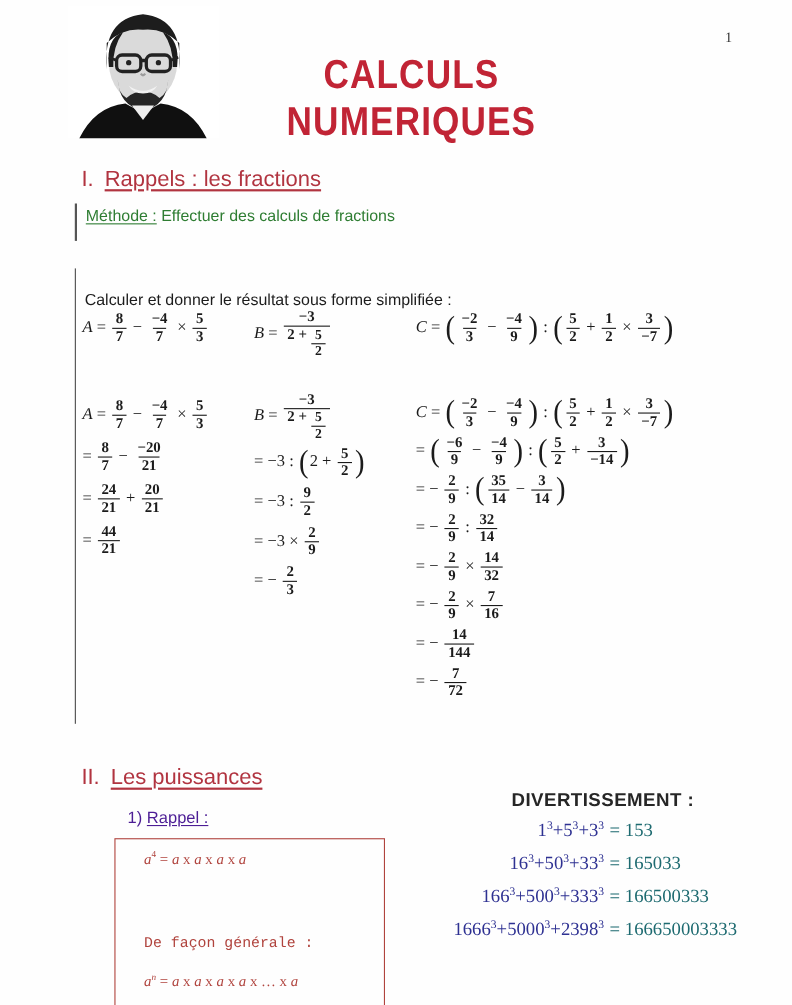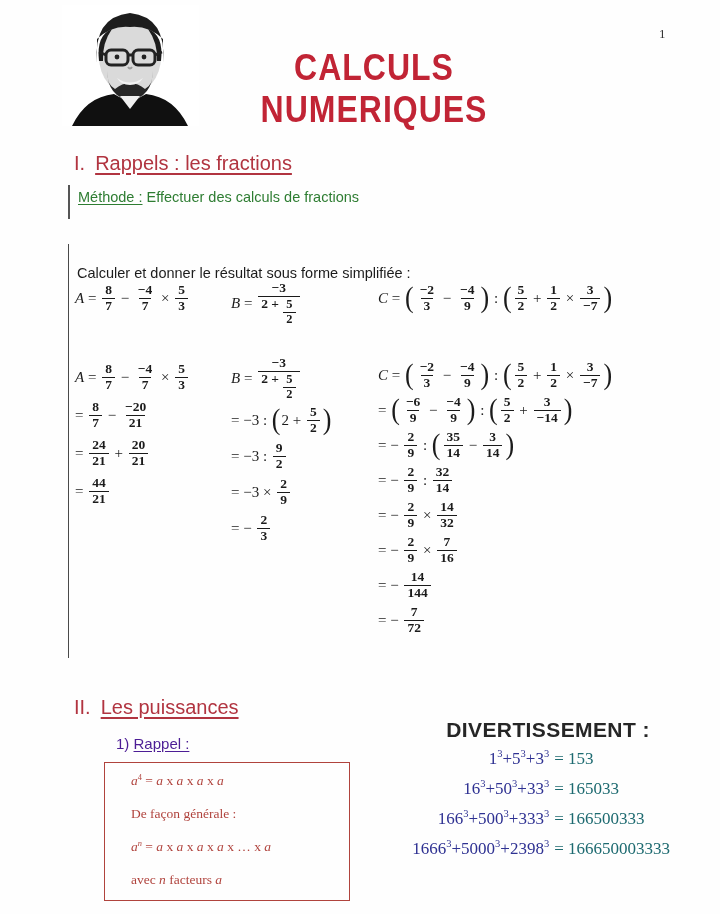--- a/index.html
+++ b/index.html
@@ -47,25 +47,25 @@
   .bigp{display:inline-block;font-size:26px;font-weight:400;line-height:0.85;
         transform:scaleY(1.12);margin:0 1px;}
   .msupwrap{white-space:pre;}
   .msup{font-size:0.62em;vertical-align:super;line-height:1;}
   
   .rappel-label{position:absolute;left:116px;top:735px;font-size:15px;color:#4c1d95;}
   .rappel-label .u{text-decoration:underline;text-underline-offset:2px;}
   .rappel-box{position:absolute;left:104px;top:762px;width:246px;padding:9px 8px 8px 26px;
               border:1.6px solid var(--box_red);display:flex;flex-direction:column;gap:12px;}
   .rappel-box .math-line{font-size:13.5px;color:var(--box_red);margin-bottom:4px;min-height:17px;}
-  .rappel-box .math-line:nth-child(2){font-family:Liberation Serif, serif;}
+  .rappel-box .math-line:nth-child(2){font-family:Liberation Mono, monospace;margin-top:45px;}
   .rappel-box .math-line:last-child{padding-right:22px;margin-bottom:4px;}
   
   .divert{position:absolute;left:368px;top:718px;width:302px;}
-  .divert-title{text-align:center;padding-left:58px;font-weight:bold;font-size:21px;
+  .divert-title{text-align:center;padding-left:58px;font-weight:bold;font-size:17px;
                 letter-spacing:0.4px;color:#262626;margin-bottom:7px;}
   .divert-rows{display:grid;grid-template-columns:1fr max-content;row-gap:10px;
                font-family:"Liberation Serif",serif;font-size:17px;}
   .div-lhs{text-align:right;color:var(--eq_navy);}
   .div-rhs{text-align:left;color:var(--eq_teal);padding-left:5px;}
 </style>
 </head>
 <body>
 
 <div class="page">

